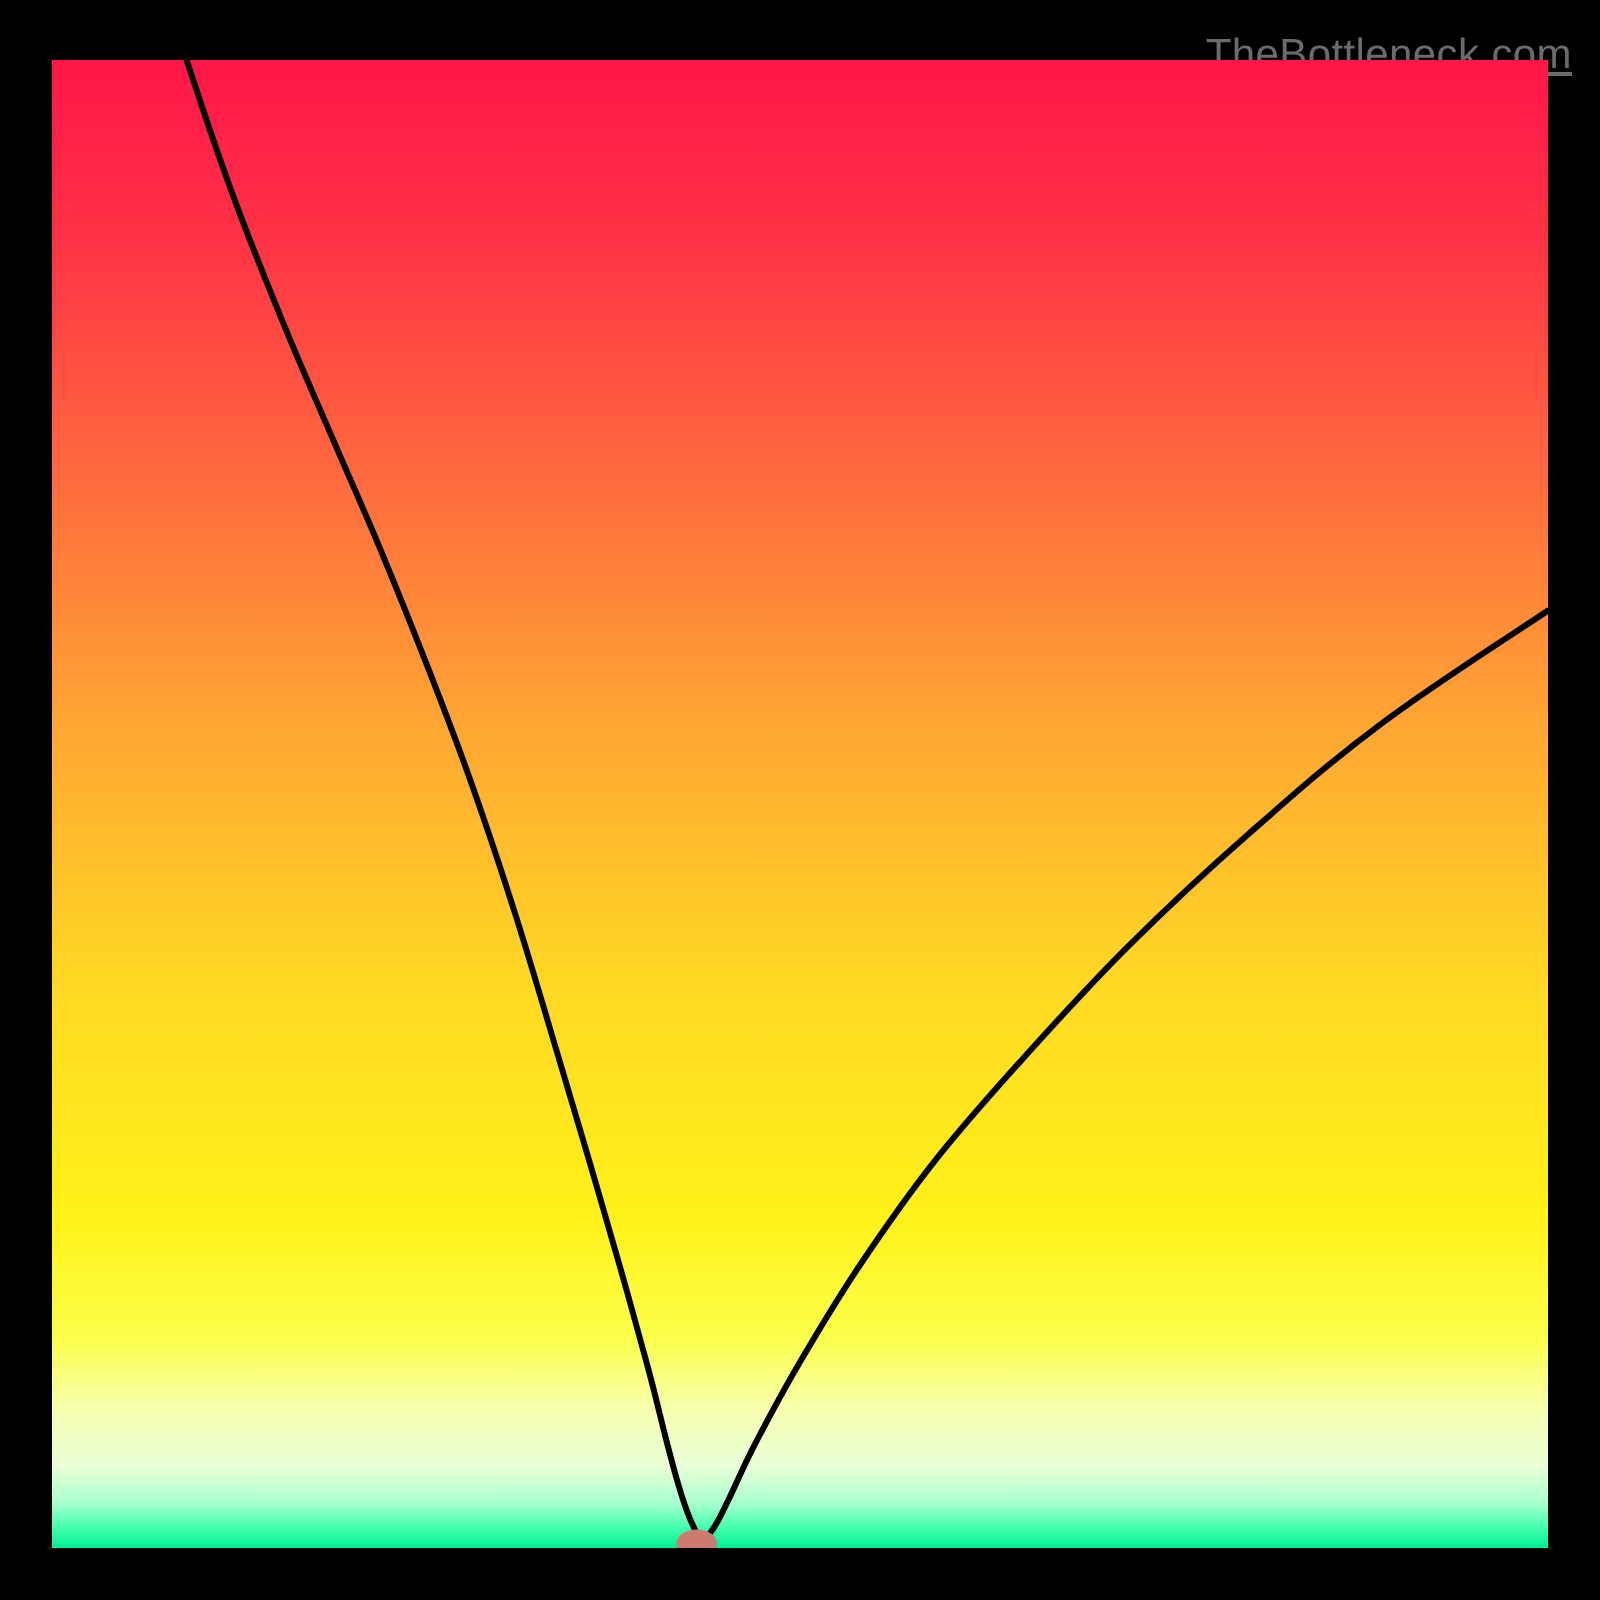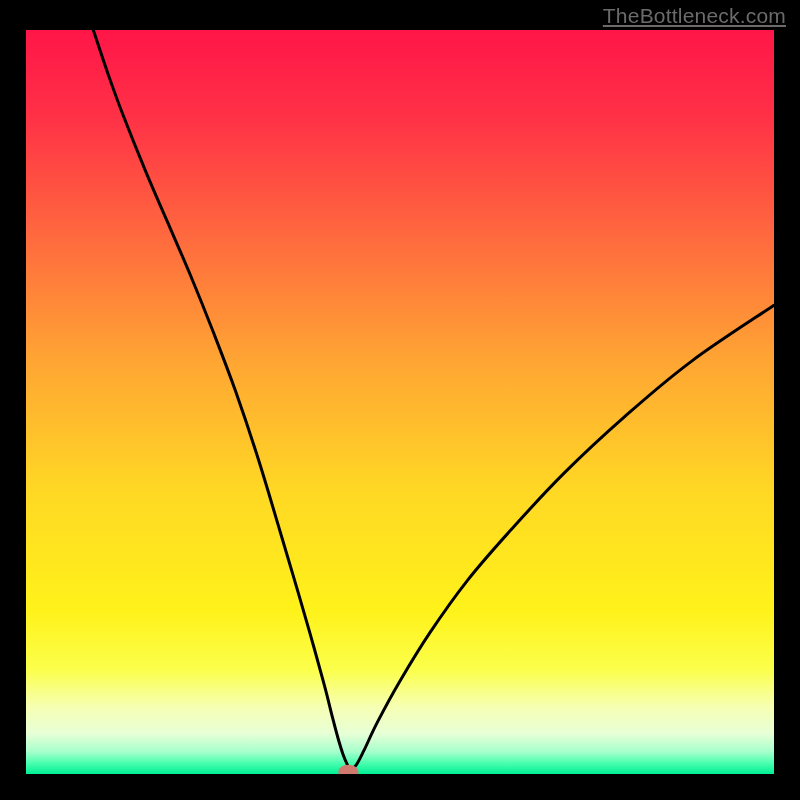--- a/index.html
+++ b/index.html
@@ -12,21 +12,21 @@
     font-family: Arial, Helvetica, sans-serif;
   }
   .outer {
     position: relative;
     width: 800px;
     height: 800px;
     background: #000;
   }
   .watermark {
     position: absolute;
-    top: 4px;
+    top: 16px;
     right: 14px;
     color: #6b6b6b;
     font-size: 21px;
     font-weight: 500;
     letter-spacing: 0.2px;
     user-select: none;
     text-decoration: underline;
   }
   .plot-frame {
     position: absolute;

